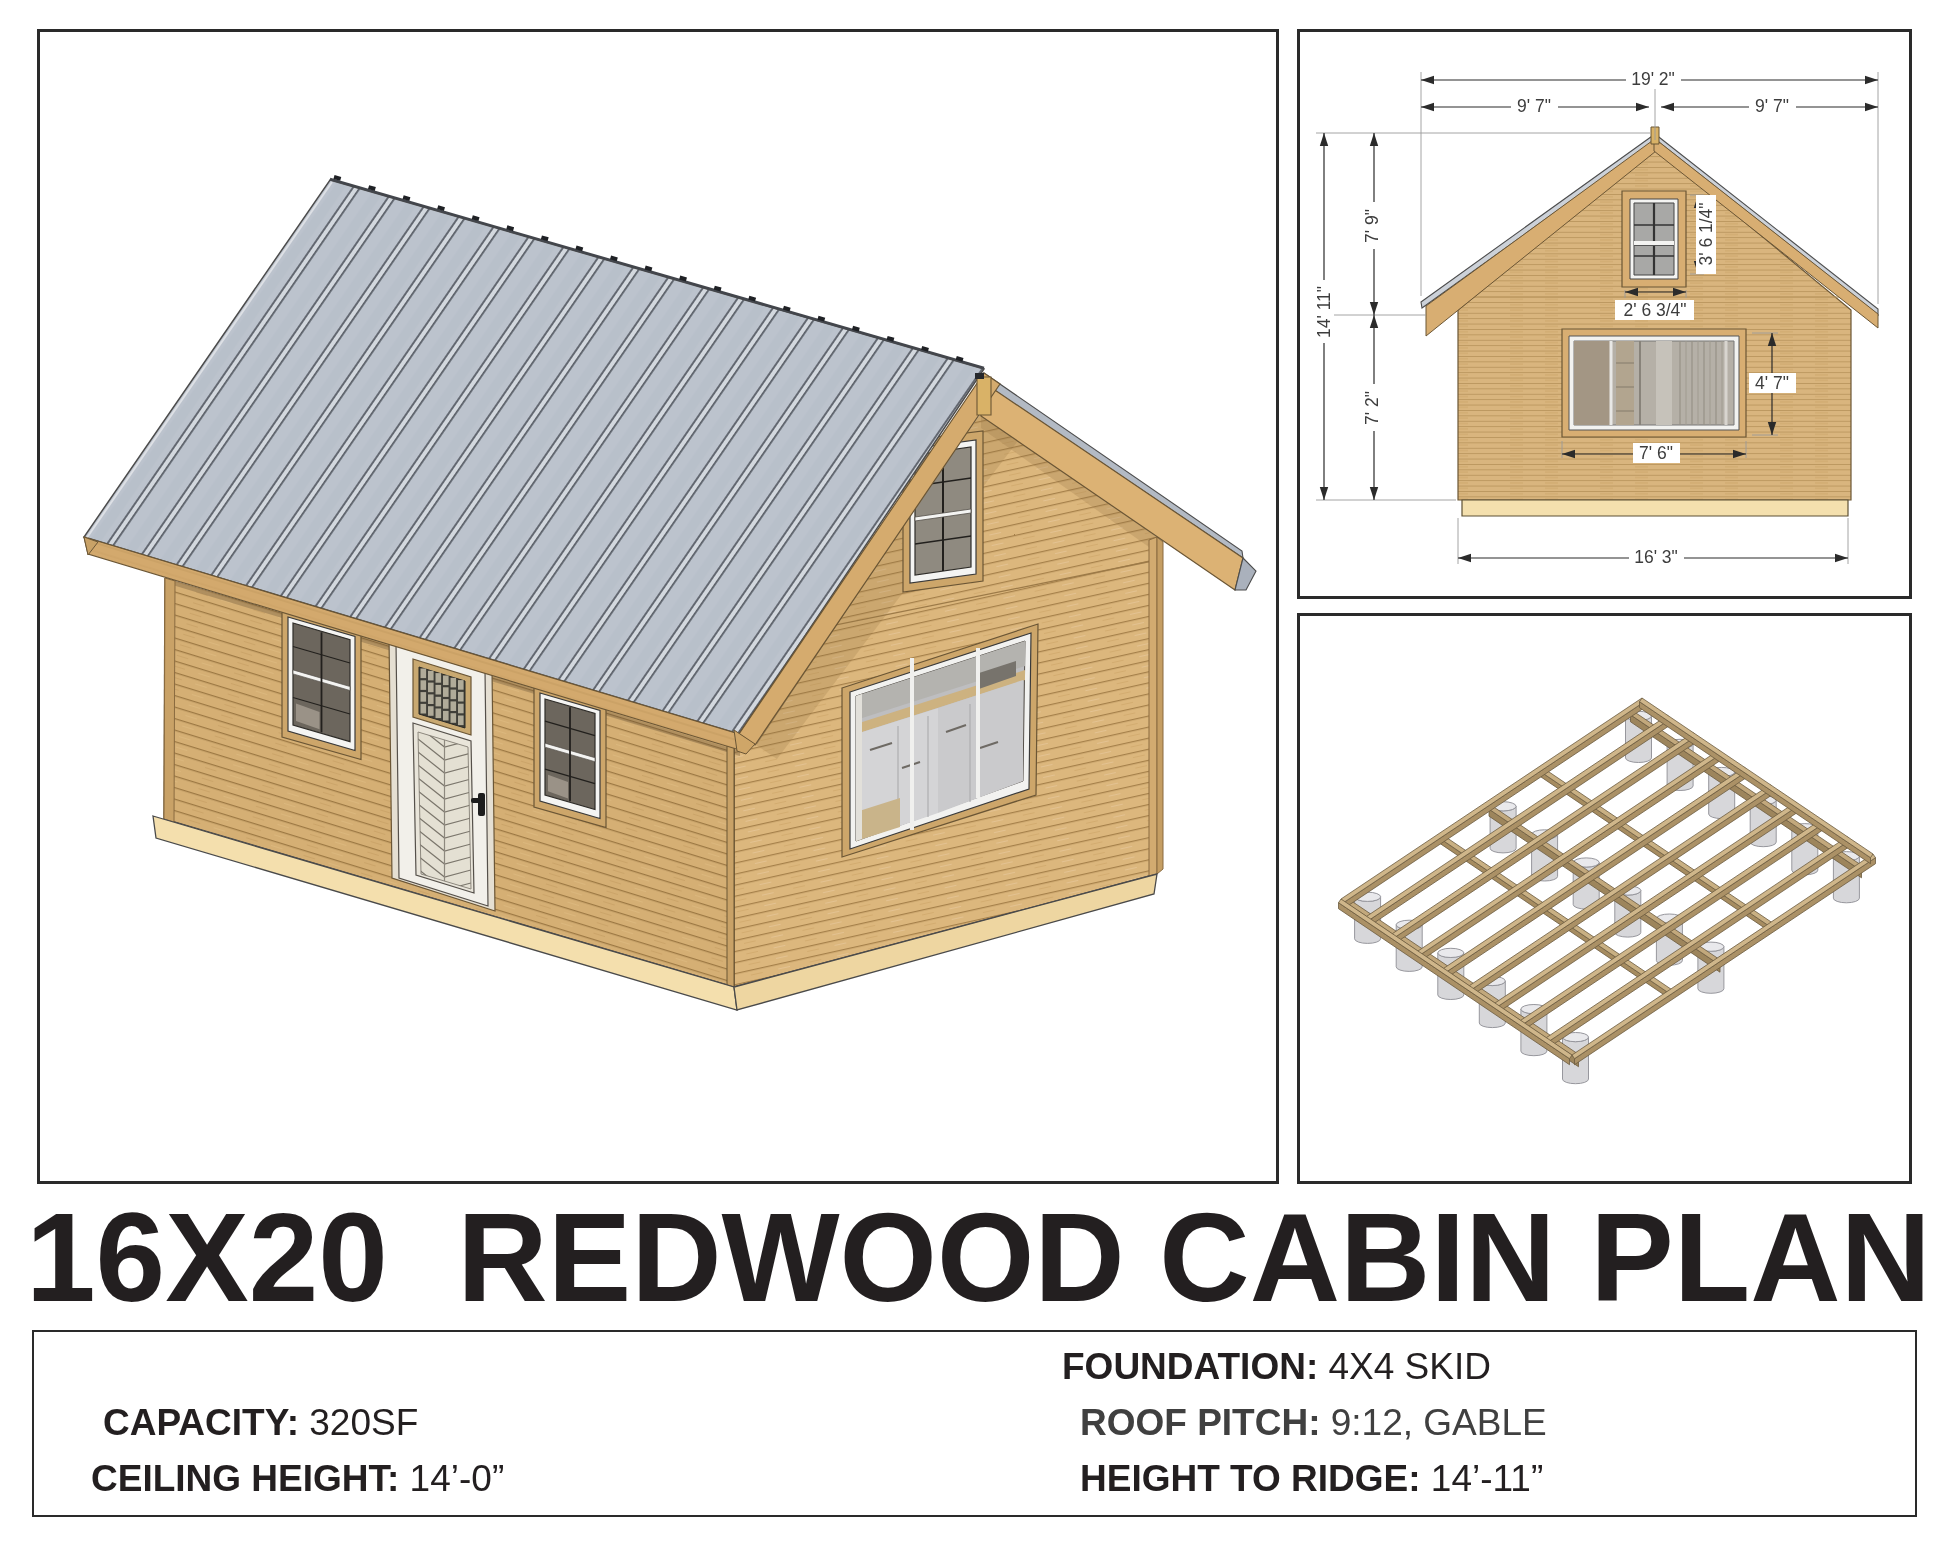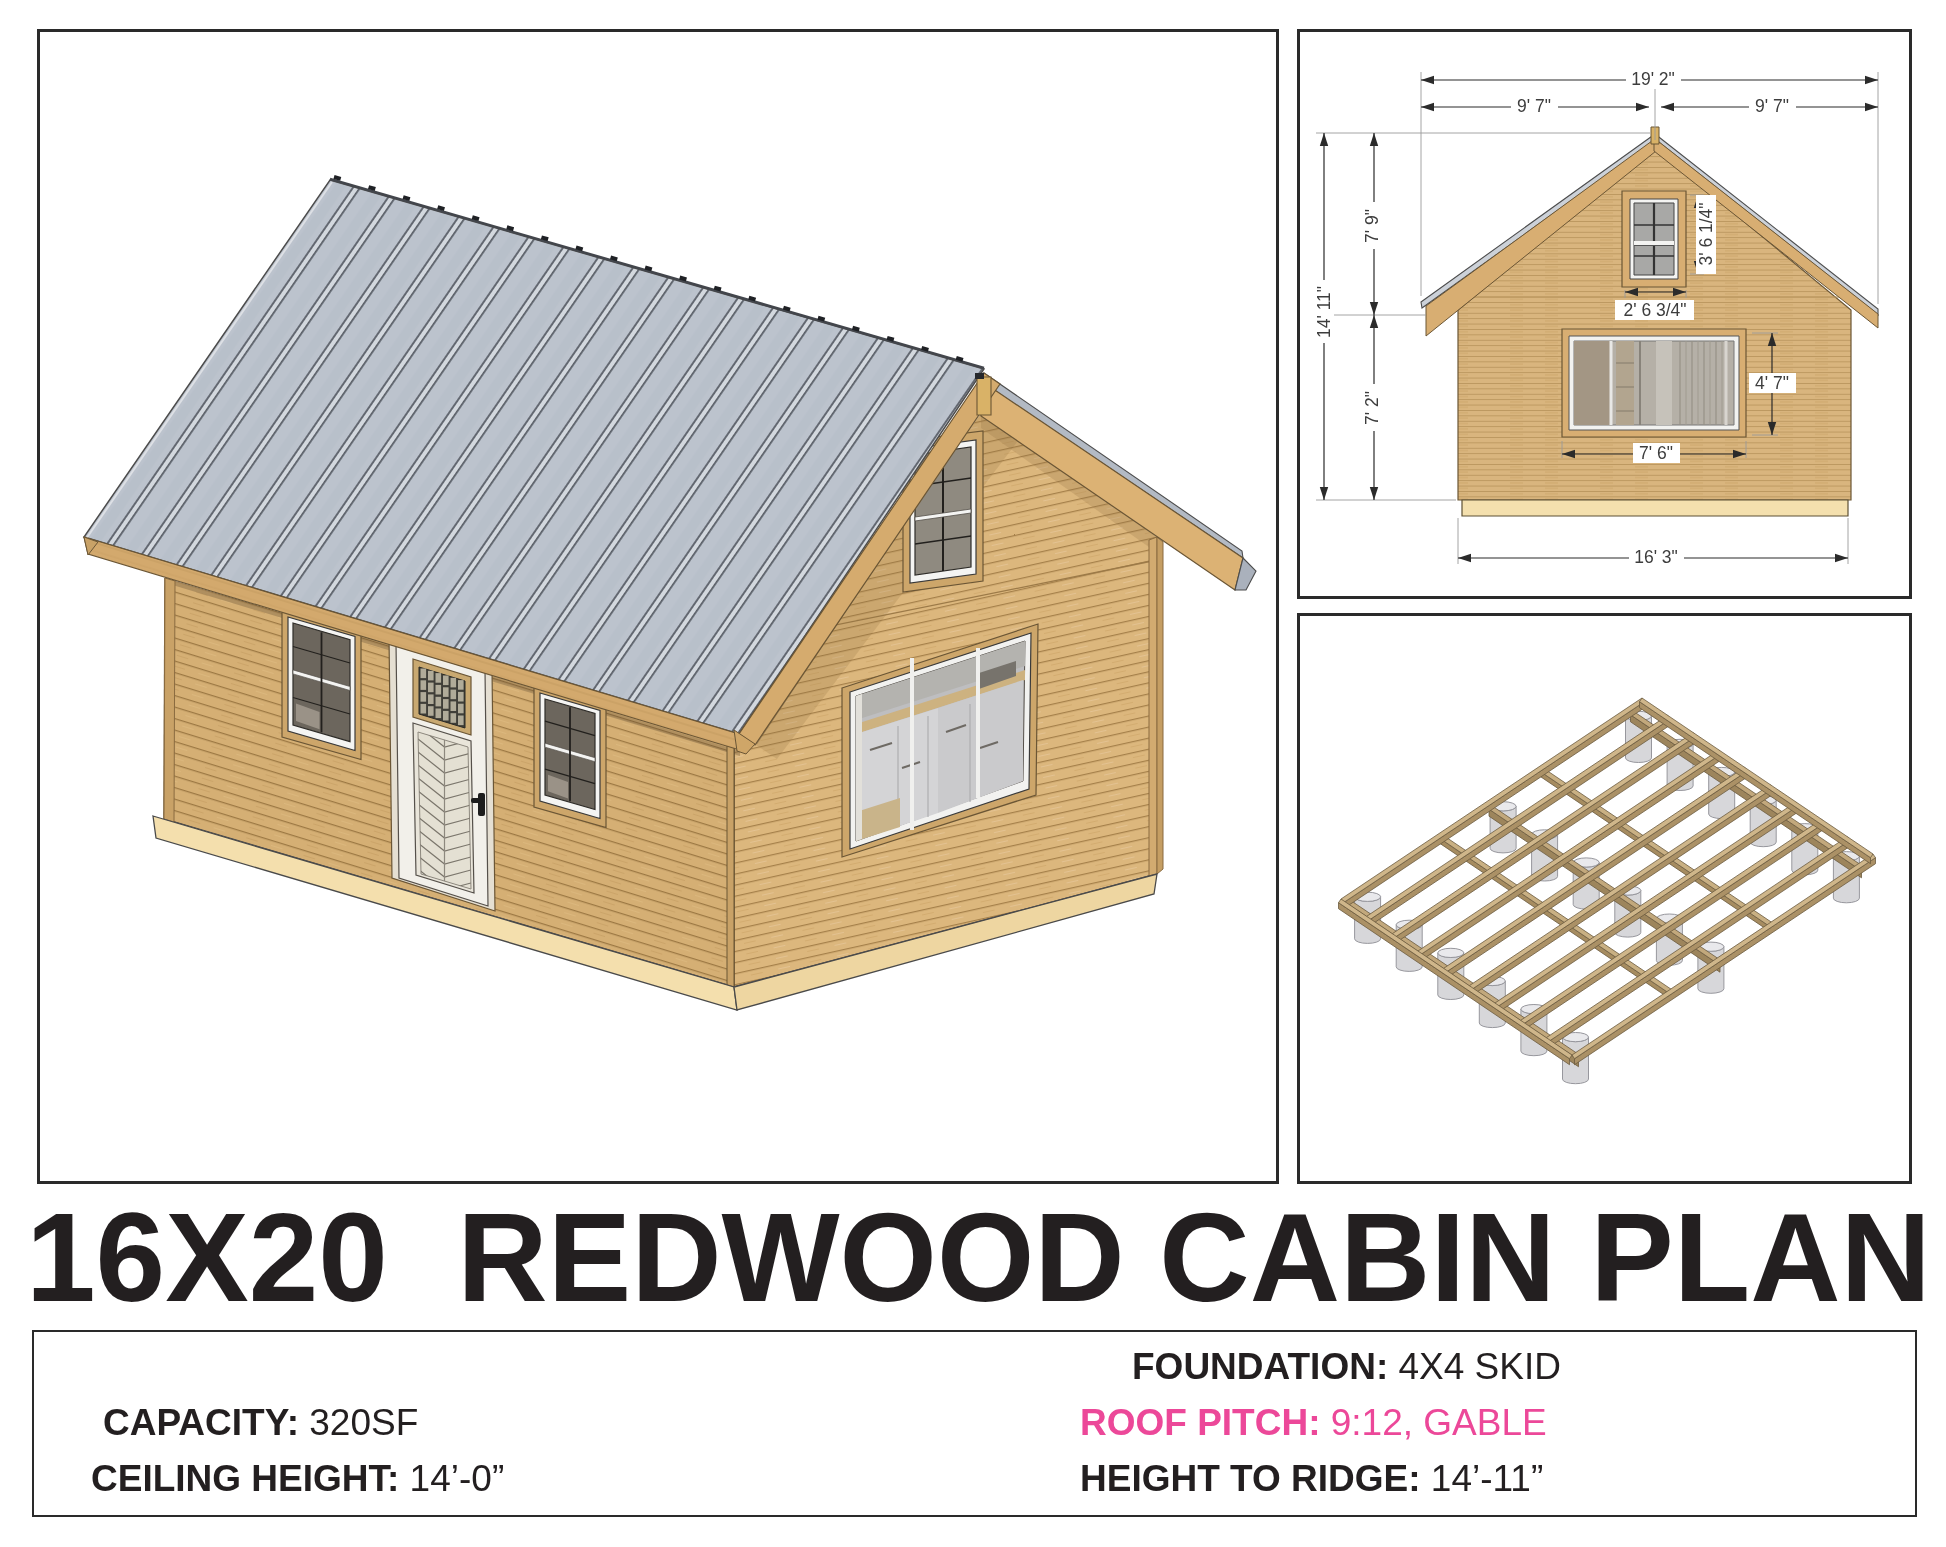--- a/index.html
+++ b/index.html
@@ -463,21 +463,21 @@
 
   <div class="abs" style="left:26px;top:1184px;width:1980px;height:125px;font-weight:bold;font-size:127px;color:#231f20;white-space:nowrap;transform:scaleX(0.9852);transform-origin:0 0;">16X20&nbsp;&nbsp;REDWOOD CABIN PLAN</div>
 
   <div class="abs" style="left:32px;top:1330px;width:1885px;height:187px;border:2px solid #2a2a2a;background:#fff;">
 
 
     <div class="abs" style="left:69px;top:70px;font-size:37px;color:#231f20;"><b>CAPACITY:</b> 320SF</div>
 
     <div class="abs" style="left:57px;top:126px;font-size:37px;color:#231f20;text-align:center;"><b>CEILING HEIGHT:</b> 14’-0”</div>
 
-    <div class="abs" style="left:1098px;top:14px;font-size:37px;color:#231f20;"><b>FOUNDATION:</b> 4X4 SKID</div>
-
-    <div class="abs" style="left:1046px;top:70px;font-size:37px;color:#ec4899;"><b>ROOF PITCH:</b> 9:12, GABLE</div>
+    <div class="abs" style="left:1028px;top:14px;font-size:37px;color:#231f20;"><b>FOUNDATION:</b> 4X4 SKID</div>
+
+    <div class="abs" style="left:1046px;top:70px;font-size:37px;color:#404040;"><b>ROOF PITCH:</b> 9:12, GABLE</div>
 
     <div class="abs" style="left:1046px;top:126px;font-size:37px;color:#231f20;"><b>HEIGHT TO RIDGE:</b> 14’-11”</div>
   </div>
 
 
 </div>
 
 </body></html>

